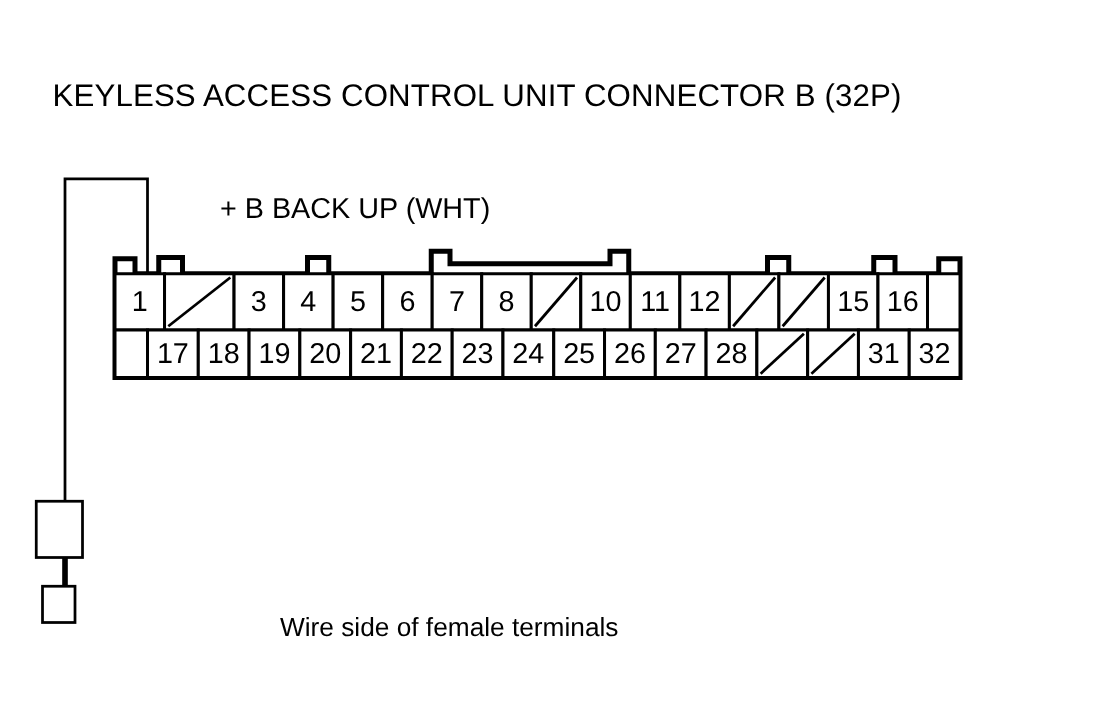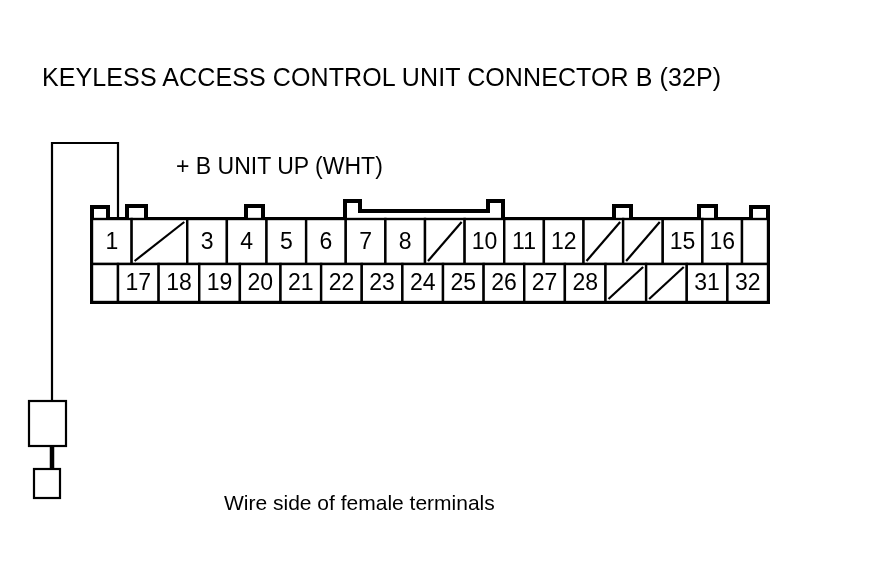--- a/index.html
+++ b/index.html
@@ -19,21 +19,21 @@
   .cellnum{font-family:"Liberation Sans", sans-serif;font-size:23px;fill:#000;
            dominant-baseline:middle;text-anchor:middle;}
 </style>
 </head>
 <body>
 
 <div id="stage">
 
   <div class="txt" id="title">KEYLESS ACCESS CONTROL UNIT CONNECTOR B (32P)</div>
 
-  <div class="txt" id="wire-label">+ B UNIT UP (WHT)</div>
+  <div class="txt" id="wire-label">+ B BACK UP (WHT)</div>
 
   <div class="txt" id="caption">Wire side of female terminals</div>
 
   <svg viewBox="0 0 880 578">
 
     <g fill="none" stroke="#000">
       <path d="M118,218 L118,143 L52,143 L52,401" stroke-width="2.2"></path>
     </g>
 
     <rect x="29" y="401" width="37" height="45" fill="#ffffff" stroke="#000" stroke-width="2.2"></rect>

